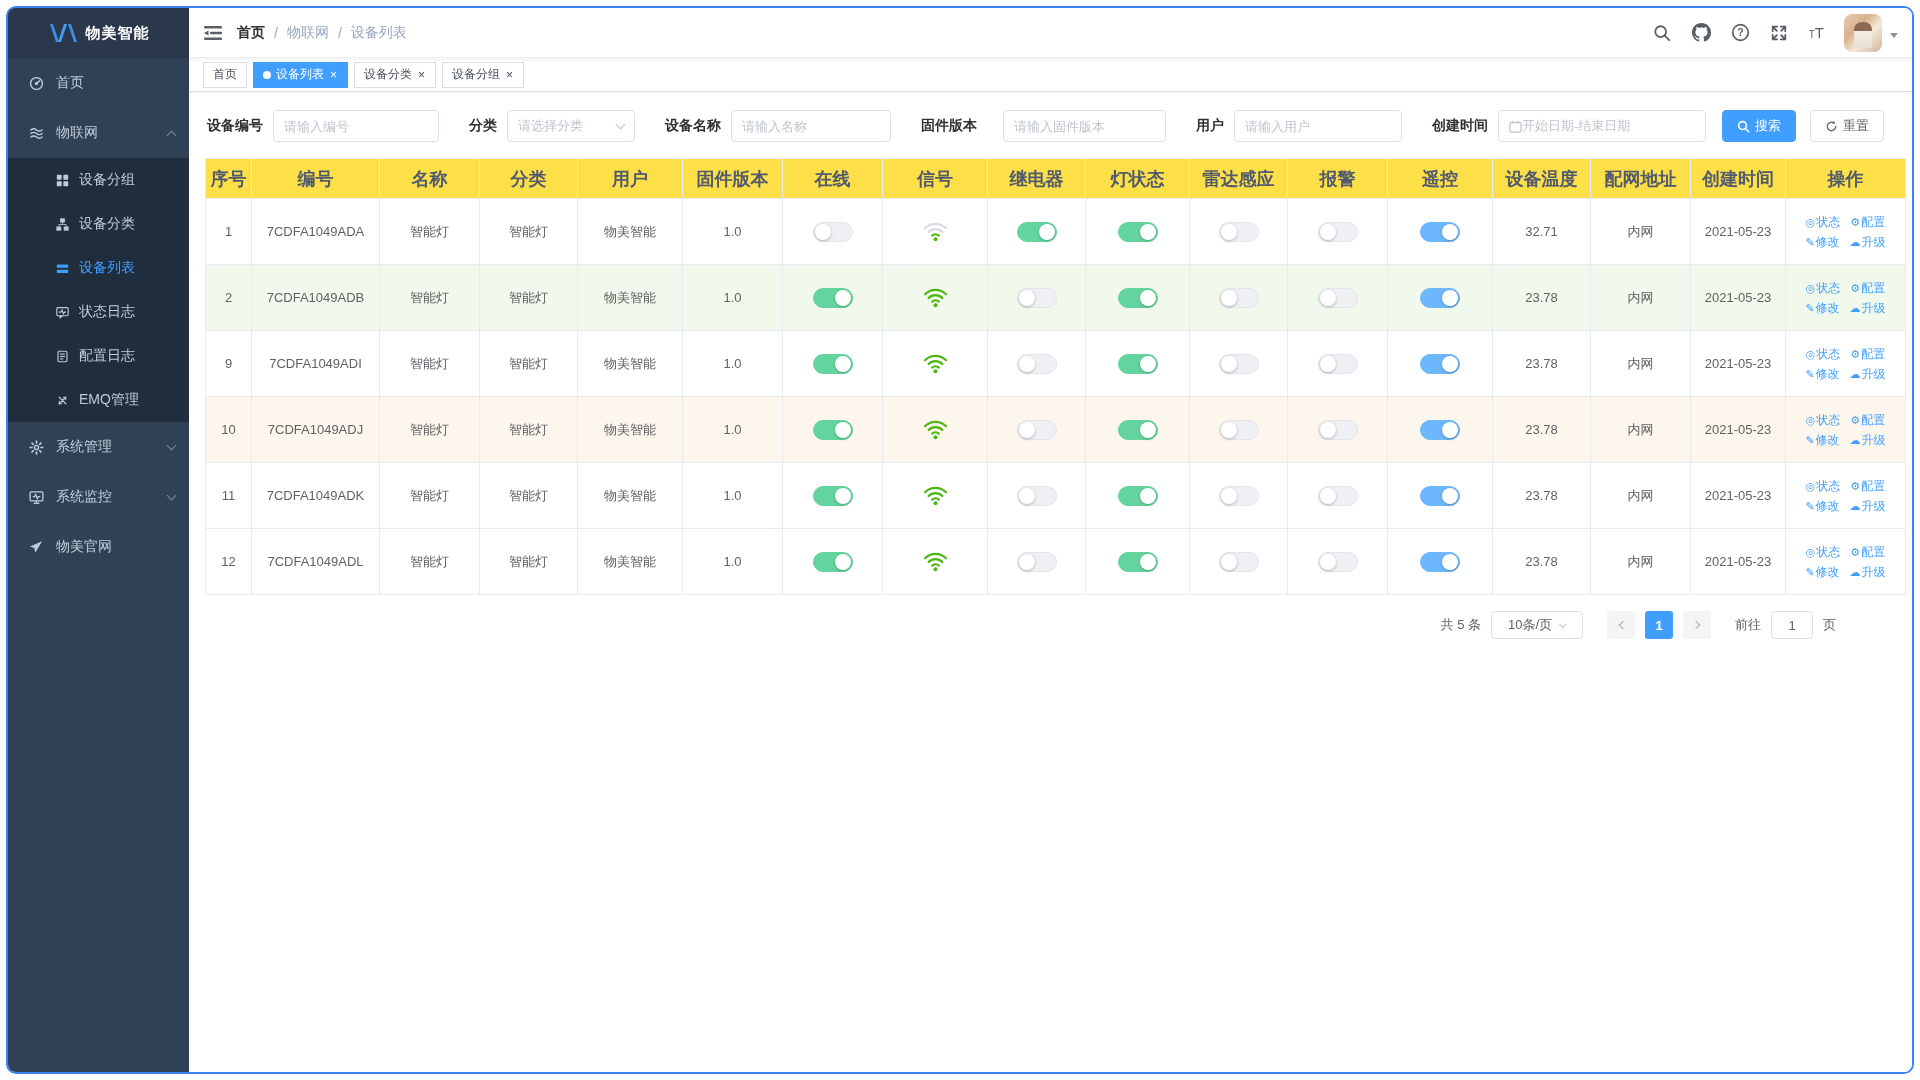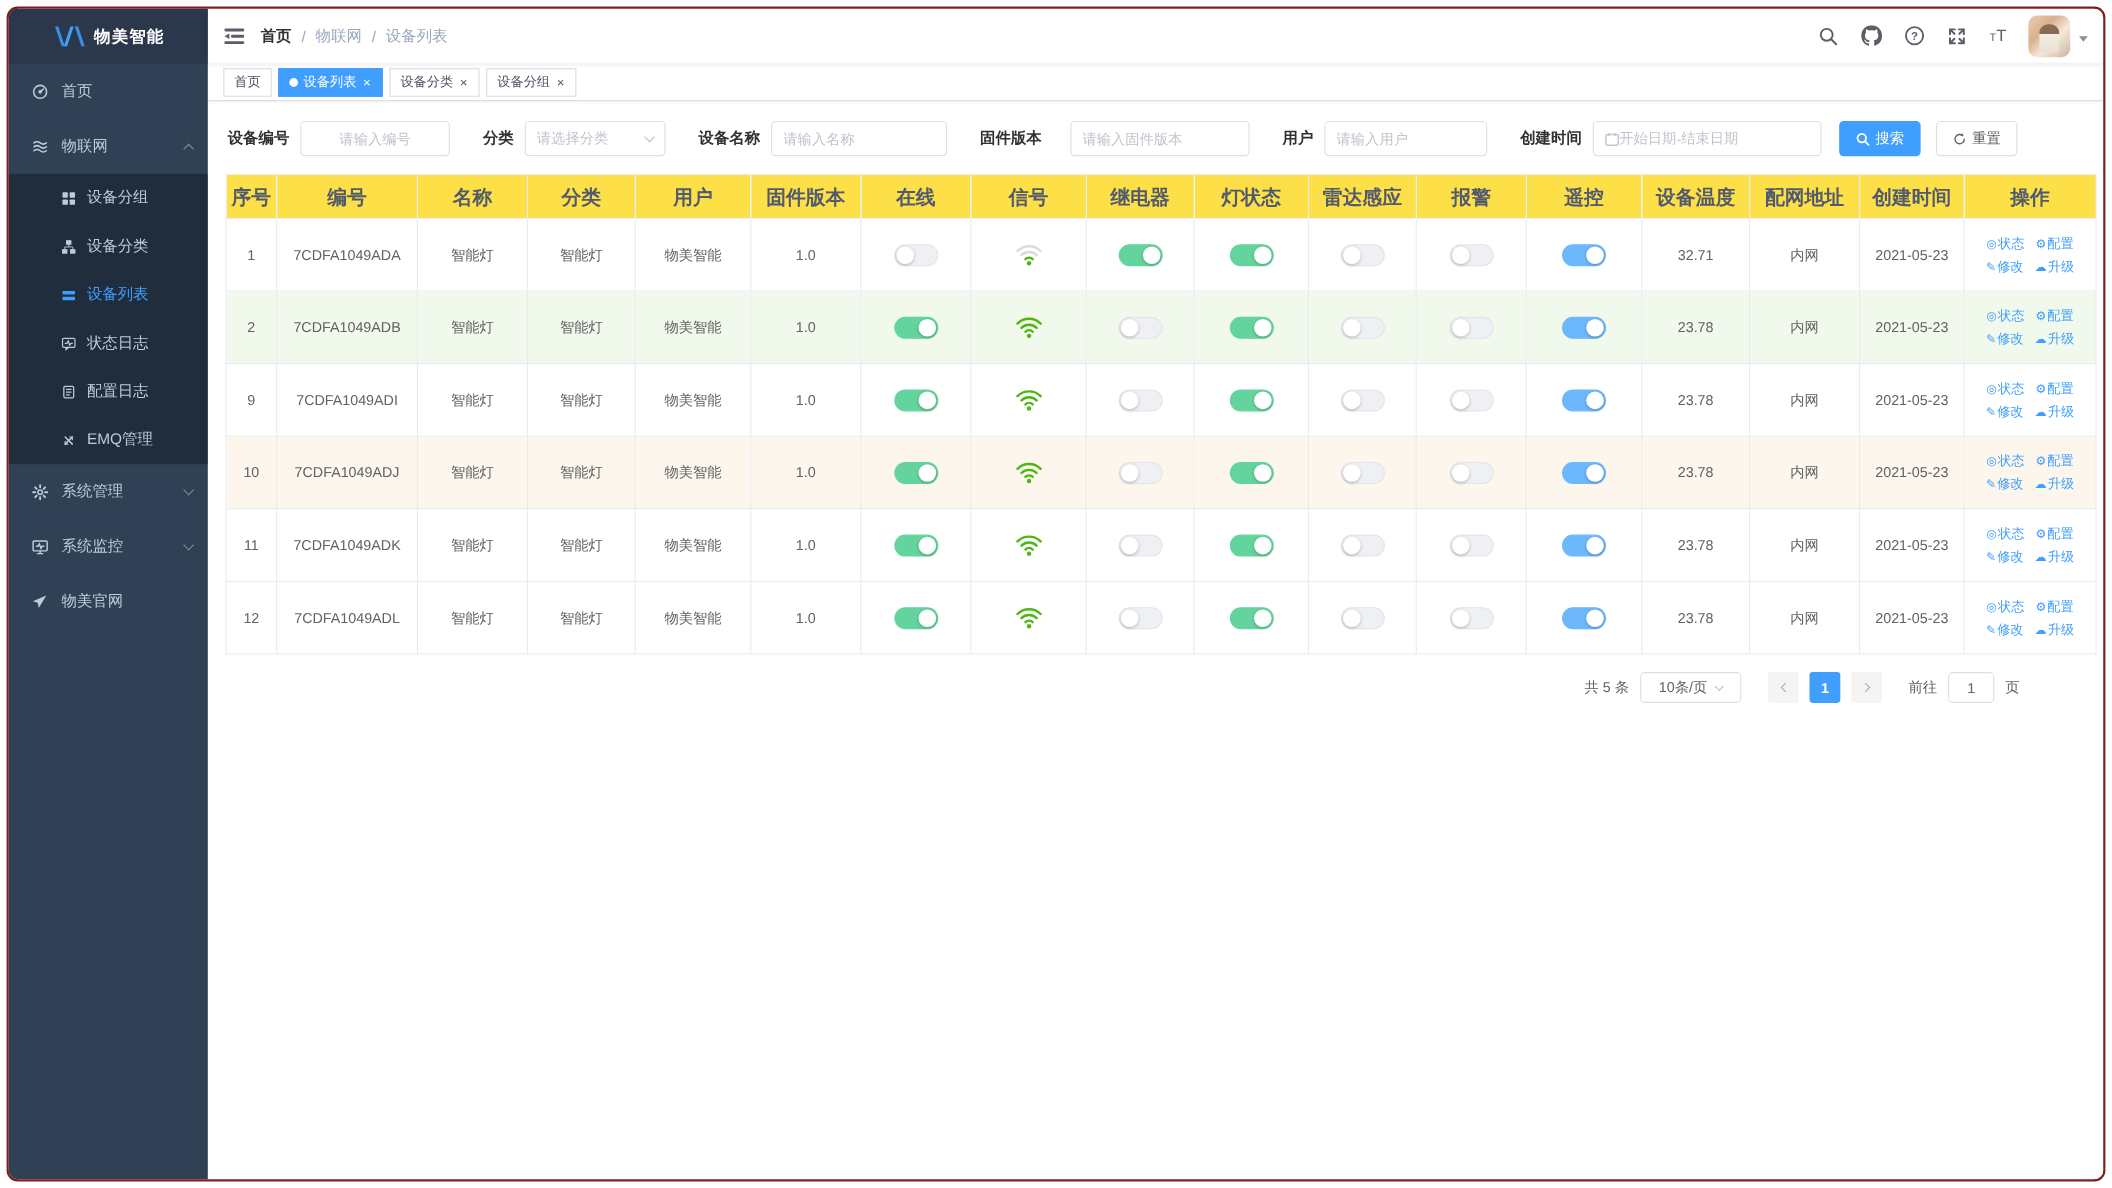--- a/index.html
+++ b/index.html
@@ -1,18 +1,18 @@
 <!DOCTYPE html>
 <html style="--toggle-green: #64d49e; --toggle-blue: #6db8fd; --wifi-green: #4db612;"><head>
 <meta charset="utf-8">
 <style>
   html,body{margin:0;padding:0;width:1920px;height:1080px;background:#fff;
     font-family:"Liberation Sans","DejaVu Sans",sans-serif;}
   *{box-sizing:border-box;}
-  .frame{position:absolute;left:6px;top:6px;right:6px;bottom:6px;border:2px solid #7f1d1d;
+  .frame{position:absolute;left:6px;top:6px;right:6px;bottom:6px;border:2px solid #3b82f6;
     border-radius:10px;overflow:hidden;display:flex;background:#fff;}
   
   .sidebar{width:181px;background:#304156;color:#bfcbd9;flex-shrink:0;display:flex;flex-direction:column;}
   .logo{height:50px;background:#2b374b;display:flex;align-items:center;justify-content:center;gap:8px;cursor:pointer;}
   .logo-mark{width:30px;height:22px;flex-shrink:0;}
   .logo-title{color:#fff;font-weight:bold;font-size:15px;letter-spacing:1px;}
   .menu{flex:1;overflow:hidden;font-size:14px;}
   .menu-item{height:50px;display:flex;align-items:center;padding:0 14px 0 20px;cursor:pointer;position:relative;}
   .menu-item .mi{width:16px;height:16px;margin-right:12px;flex-shrink:0;display:inline-flex;align-items:center;justify-content:center;}
   .menu-item .lbl{flex:1;white-space:nowrap;}
@@ -320,40 +320,40 @@
           <span>设备分组</span>
           <span class="x">×</span>
         </span>
       </div>
 
     <div class="content">
 
       <div class="filter-bar">
         <div class="f-group">
           <span class="f-label">设备编号</span>
-          <input class="f-input" style="width: 136px; text-align: center;" placeholder="请输入编号">
+          <input class="f-input" style="width: 166px;" placeholder="请输入编号">
         </div>
         <div class="f-group">
           <span class="f-label">分类</span>
           <div class="f-select" style="width:128px">
             <span>请选择分类</span>
             <span class="chev"></span>
           </div>
         </div>
         <div class="f-group">
           <span class="f-label">设备名称</span>
           <input class="f-input" style="width: 160px;" placeholder="请输入名称">
         </div>
         <div class="f-group">
           <span class="f-label">固件版本</span>
           <input class="f-input" style="width: 163px; margin-left: 16px;" placeholder="请输入固件版本">
         </div>
         <div class="f-group">
           <span class="f-label">用户</span>
-          <input class="f-input" style="width: 148px;" placeholder="请输入用户">
+          <input class="f-input" style="width: 168px;" placeholder="请输入用户">
         </div>
         <div class="f-group" style="margin-right:0">
           <span class="f-label">创建时间</span>
           <div class="f-date" style="width:208px">
             <svg width="13" height="13" viewBox="0 0 14 14">
                 <rect x="1" y="2.5" width="12" height="10.5" rx="1.5" fill="none" stroke="#c0c4cc" stroke-width="1.4"></rect>
                 <line x1="4" y1="1" x2="4" y2="4" stroke="#c0c4cc" stroke-width="1.4"></line>
                 <line x1="10" y1="1" x2="10" y2="4" stroke="#c0c4cc" stroke-width="1.4"></line>
               </svg>
             <span>开始日期</span>

